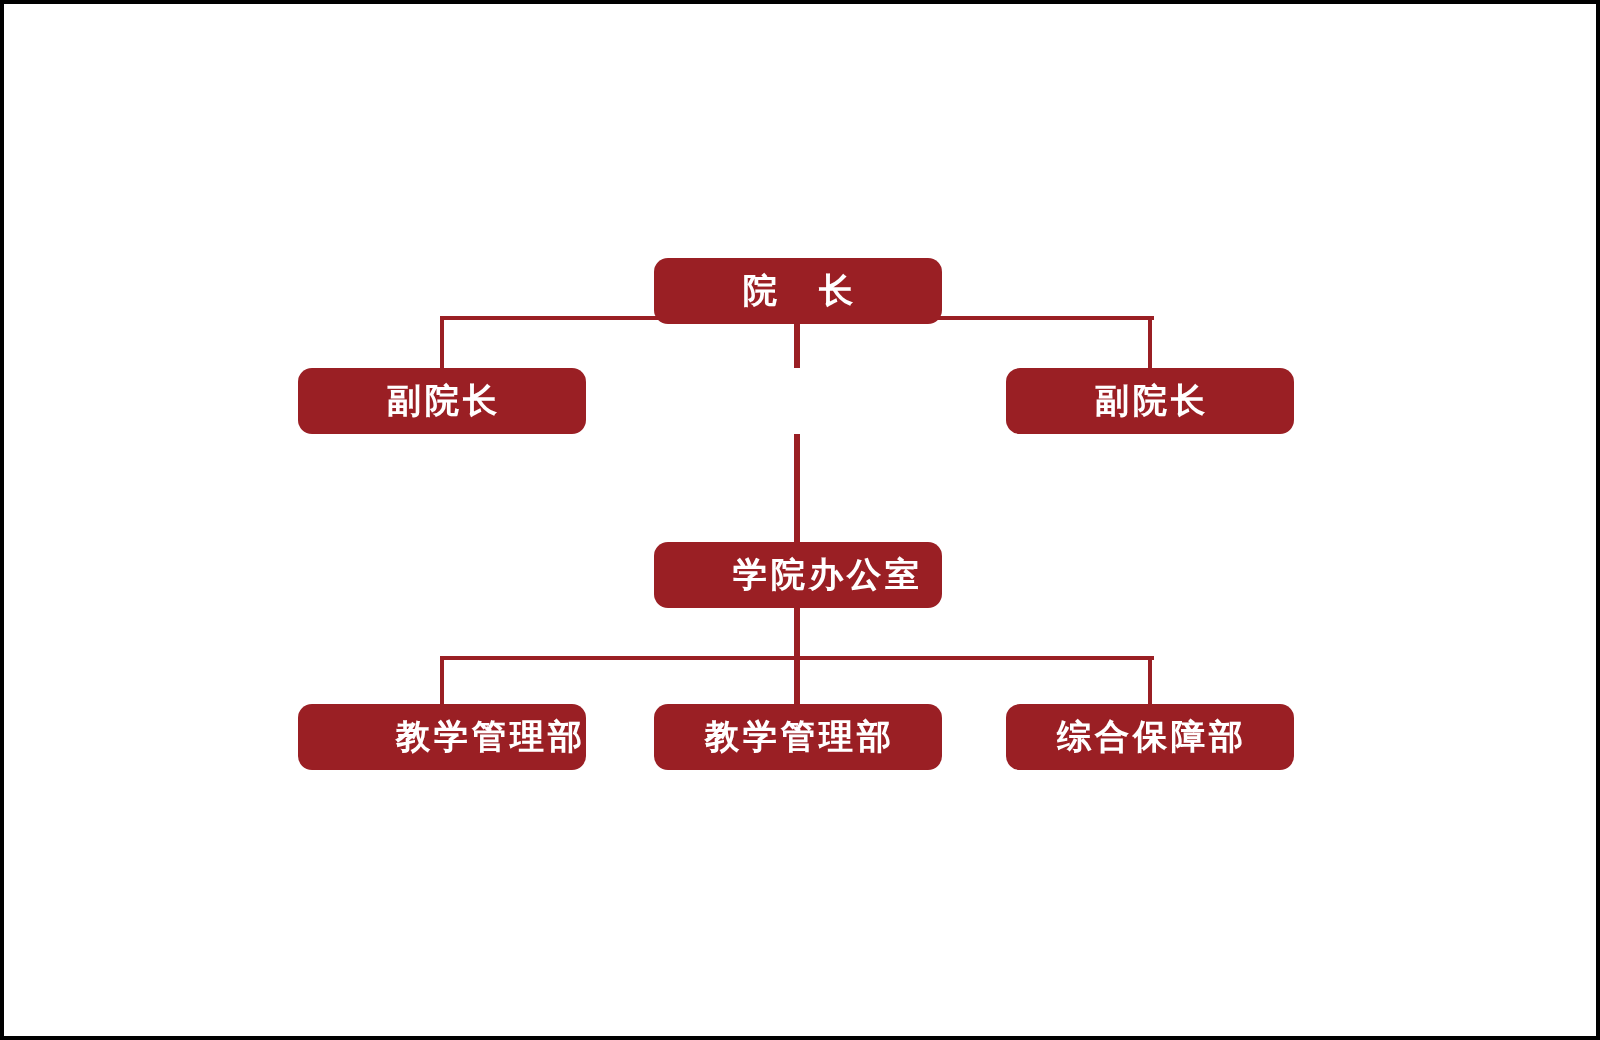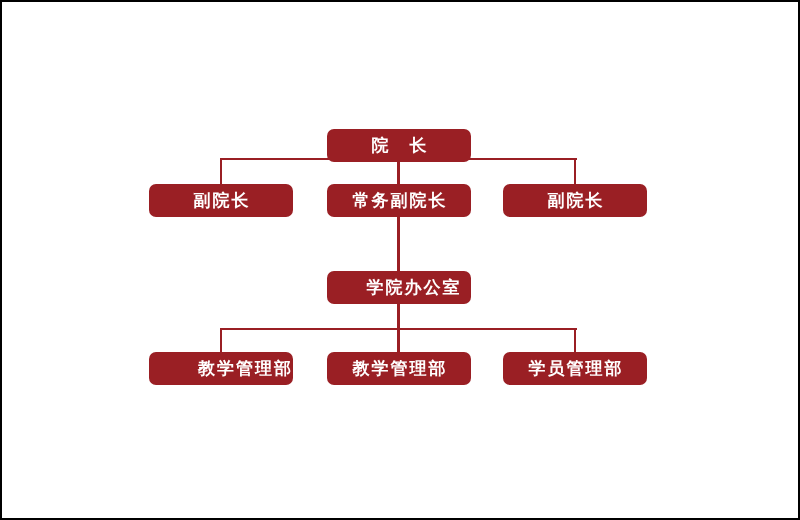--- a/index.html
+++ b/index.html
@@ -81,33 +81,30 @@
     <div class="line hbar-2"></div>
     <div class="line drop-l2"></div>
     <div class="line drop-r2"></div>
 
     <div class="node pos-president">
       <span>院　长</span>
     </div>
     <div class="node pos-vice-left">
       <span>副院长</span>
     </div>
-    <div class="node pos-exec-vice">
-      <span>常务副院长</span>
-    </div>
     <div class="node pos-vice-right">
       <span>副院长</span>
     </div>
     <div class="node pos-office">
       <span>学院办公室</span>
     </div>
     <div class="node pos-dept-teaching">
       <span>教学管理部</span>
     </div>
     <div class="node pos-dept-support">
       <span>教学管理部</span>
     </div>
     <div class="node pos-dept-students">
-      <span>学员管理部</span>
+      <span>综合保障部</span>
     </div>
 
   </div>
 </div>
 
 </body></html>

